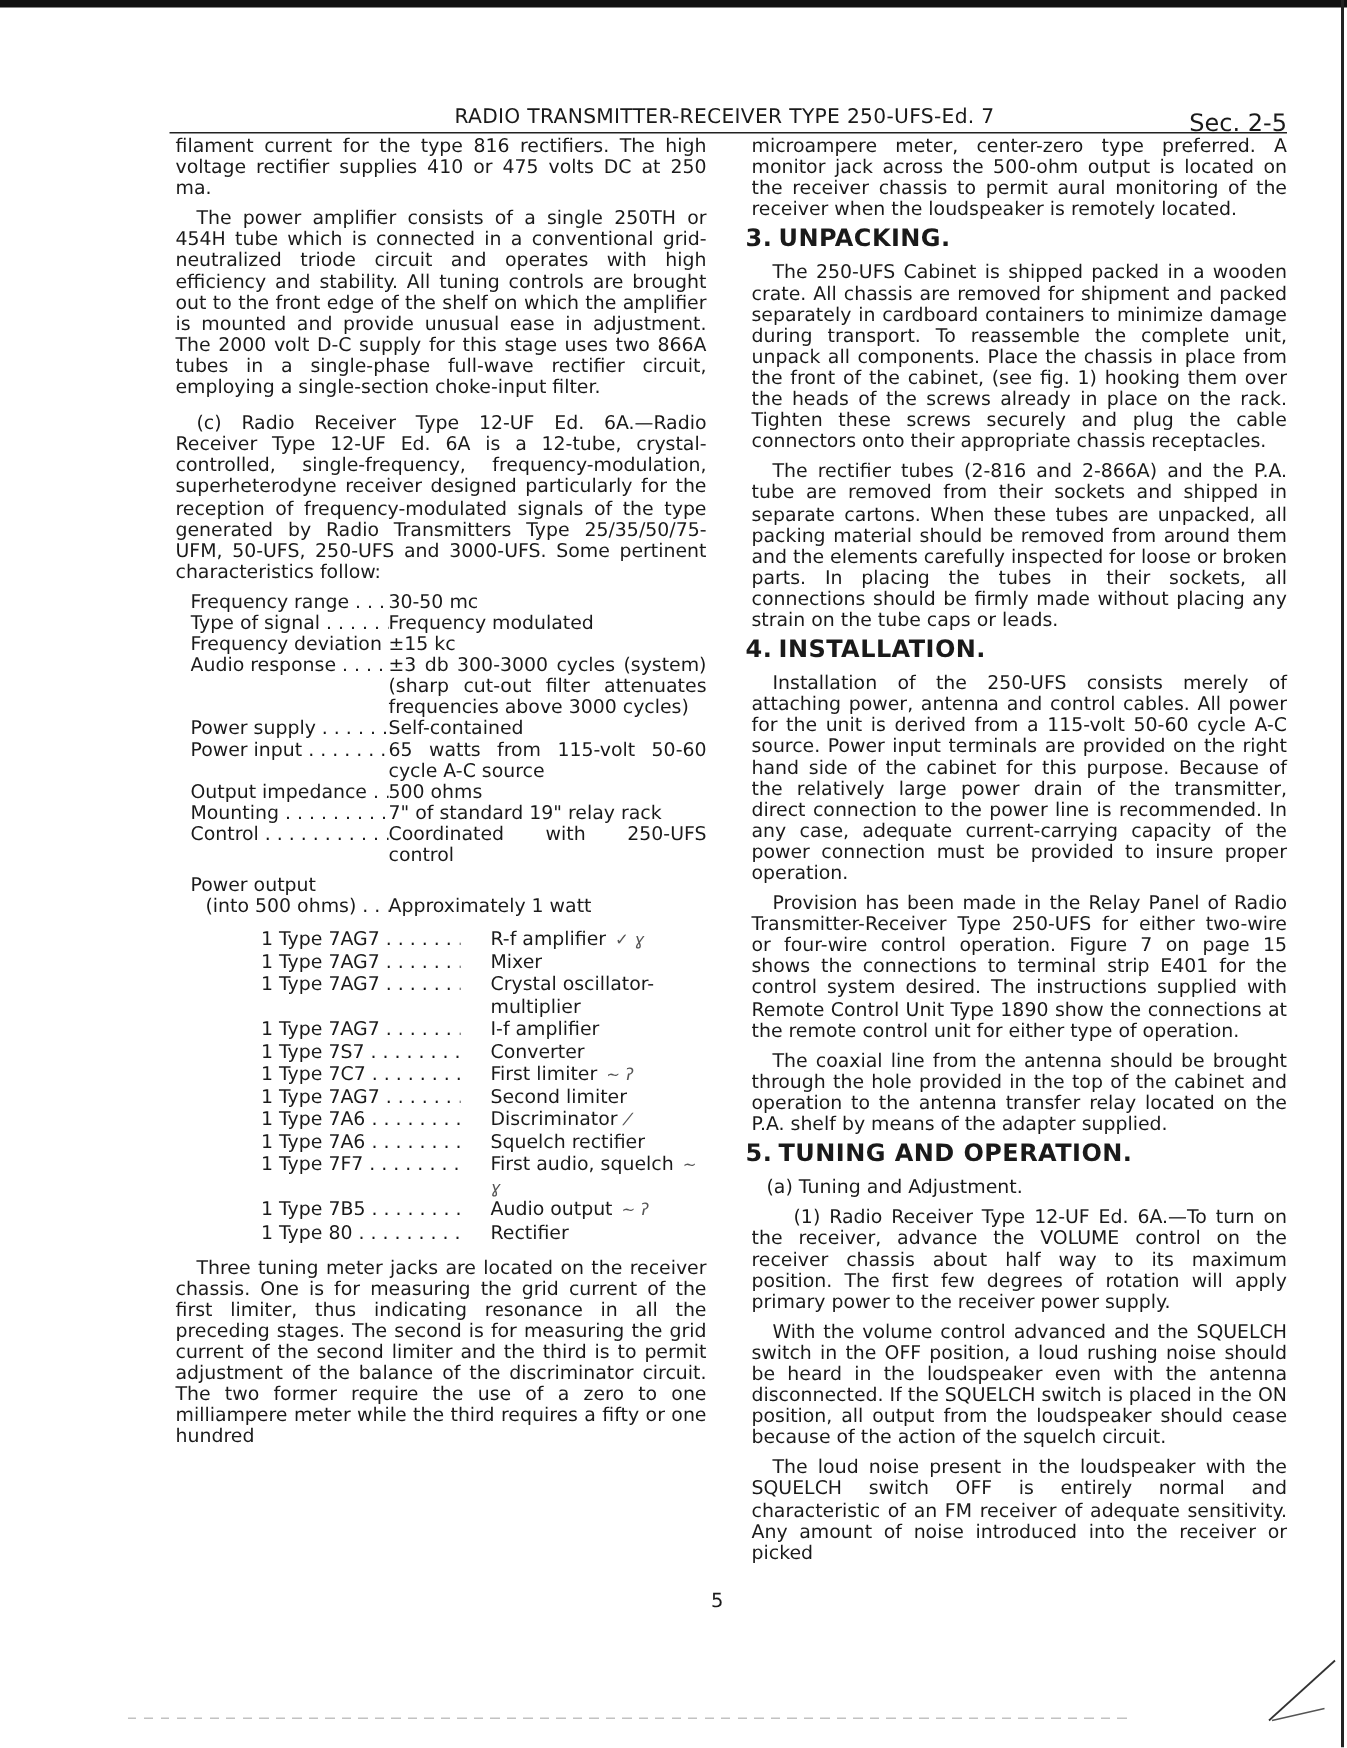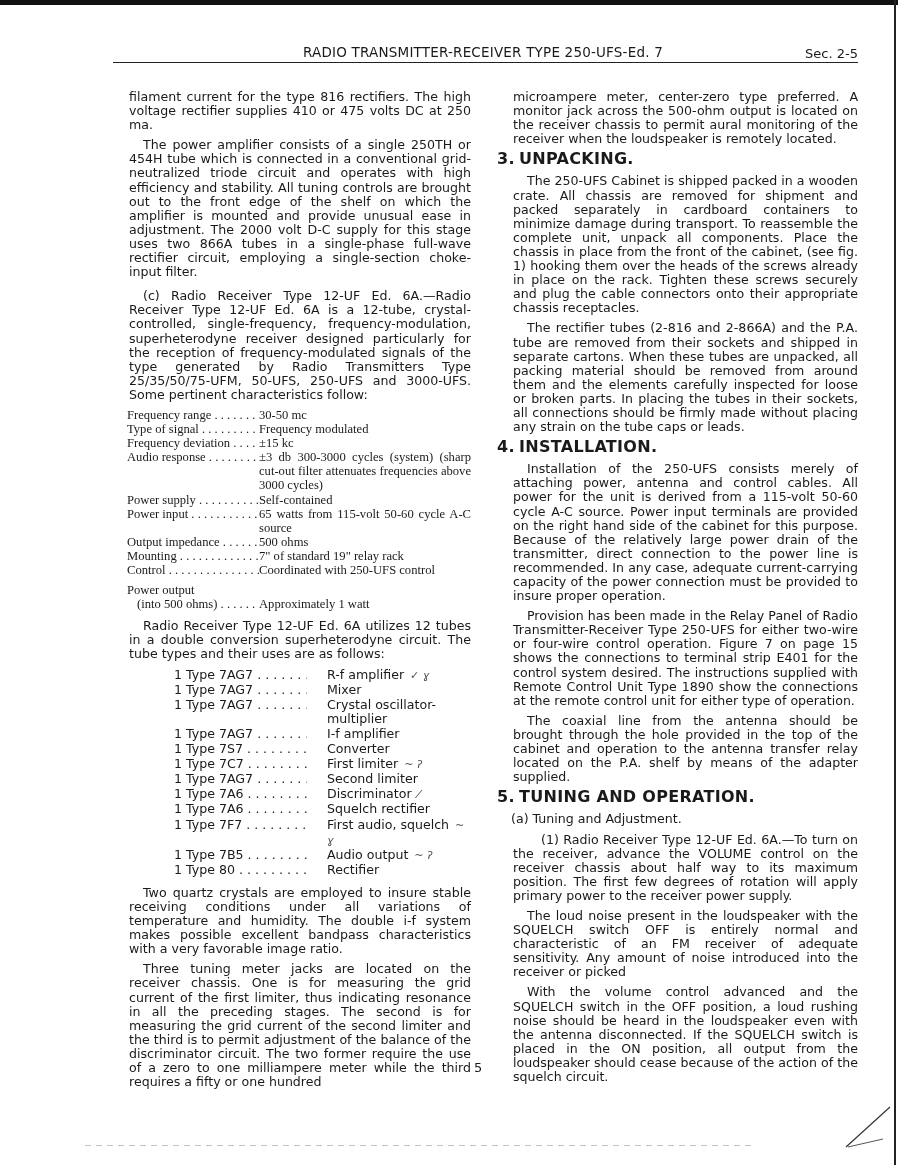--- a/index.html
+++ b/index.html
@@ -1,29 +1,29 @@
 <!DOCTYPE html>
 <html><head>
 <meta charset="utf-8">
 <style>
   html, body { margin:0; padding:0; background:#fff; }
   body { width:898px; height:1165px; position:relative; overflow:hidden; font-family:"DejaVu Sans", sans-serif; color:#1a1a1a; }
   .topbar { position:absolute; left:0; top:0; width:898px; height:5px; background:#111; }
   .rightedge { position:absolute; right:2px; top:0; width:2px; height:1165px; background:#222; }
-  .header { position:absolute; left:113px; top:44px; width:745px; height:18px; border-bottom:1.5px solid #222; }
+  .header { position:absolute; left:113px; top:70px; width:745px; height:18px; border-bottom:1.5px solid #222; }
   .header .title { position:absolute; left:190px; top:0; font-size:13.5px; letter-spacing:0.2px; }
-  .header .sec { position:absolute; right:0; top:2px; font-size:13px; }
+  .header .sec { position:absolute; right:0; top:2px; font-size:16px; }
   .col { position:absolute; top:90px; font-size:12.6px; line-height:14.1px; text-align:justify; }
   .col.left { left:113px; width:358px; }
   .col.right { left:497px; width:361px; }
-  p { margin:0 0 6px 16px; text-indent:14px; }
+  p { margin:0 0 6px 4px; text-indent:14px; }
   p.noindent { text-indent:0; }
   h3 { margin:6px 0 8px 0; font-size:16px; font-weight:bold; font-family:"DejaVu Sans", sans-serif; letter-spacing:0.3px; }
   h3 .num { display:inline-block; width:22px; }
-  .spec { margin:4px 0 8px 14px; text-align:left;font-family:Liberation Serif, serif; }
+  .spec { margin:4px 0 8px 14px; text-align:left; }
   .spec .row { display:flex; }
   .spec .lbl { width:132px; white-space:nowrap; overflow:hidden; }
   .spec .lbl::after { content:" . . . . . . . . . . . . . . . . . . . . . . . . ."; }
   .spec .val { flex:1; text-align:justify; }
   .tubes { margin:4px 0 8px 14px; text-align:left; }
   .tubes .row { display:flex; }
   .tubes .t { width:133px; white-space:nowrap; overflow:hidden;margin-left:47px; }
   .tubes .t::after { content:" . . . . . . . . . . . . . . . . ."; }
   .tubes .u { flex:1;margin-left:20px; }
   .mark { color:#555; font-size:11px; margin-left:6px; font-style:italic; }
@@ -85,21 +85,20 @@
         <span class="lbl">Control</span>
         <span class="val">Coordinated with 250-UFS control</span>
       </div>
     <div style="margin-top:6px;">Power output</div>
     <div class="row">
         <span class="lbl" style="padding-left:10px;width:122px;">(into 500 ohms)</span>
         <span class="val">Approximately 1 watt</span>
       </div>
   </div>
 
-  <p>Radio Receiver Type 12-UF Ed. 6A utilizes 12 tubes in a double conversion superheterodyne circuit. The tube types and their uses are as follows:</p>
 
   <div class="tubes">
     <div class="row">
         <span class="t">1 Type 7AG7</span>
         <span class="u"><span>R-f amplifier</span><span class="mark">✓ ɣ</span></span>
       </div>
     <div class="row">
         <span class="t">1 Type 7AG7</span>
         <span class="u"><span>Mixer</span><span class="mark"></span></span>
       </div>
@@ -138,38 +137,37 @@
     <div class="row">
         <span class="t">1 Type 7B5</span>
         <span class="u"><span>Audio output</span><span class="mark">~ ʔ</span></span>
       </div>
     <div class="row">
         <span class="t">1 Type 80</span>
         <span class="u"><span>Rectifier</span><span class="mark"></span></span>
       </div>
   </div>
 
-  <p>Two quartz crystals are employed to insure stable receiving conditions under all variations of temperature and humidity. The double i-f system makes possible excellent bandpass characteristics with a very favorable image ratio.</p>
   <p>Three tuning meter jacks are located on the receiver chassis. One is for measuring the grid current of the first limiter, thus indicating resonance in all the preceding stages. The second is for measuring the grid current of the second limiter and the third is to permit adjustment of the balance of the discriminator circuit. The two former require the use of a zero to one milliampere meter while the third requires a fifty or one hundred</p>
 </div>
 
 <div class="col right">
   <p class="noindent">microampere meter, center-zero type preferred. A monitor jack across the 500-ohm output is located on the receiver chassis to permit aural monitoring of the receiver when the loudspeaker is remotely located.</p>
   <h3><span class="num">3.</span><span>UNPACKING.</span></h3>
   <p>The 250-UFS Cabinet is shipped packed in a wooden crate. All chassis are removed for shipment and packed separately in cardboard containers to minimize damage during transport. To reassemble the complete unit, unpack all components. Place the chassis in place from the front of the cabinet, (see fig. 1) hooking them over the heads of the screws already in place on the rack. Tighten these screws securely and plug the cable connectors onto their appropriate chassis receptacles.</p>
   <p>The rectifier tubes (2-816 and 2-866A) and the P.A. tube are removed from their sockets and shipped in separate cartons. When these tubes are unpacked, all packing material should be removed from around them and the elements carefully inspected for loose or broken parts. In placing the tubes in their sockets, all connections should be firmly made without placing any strain on the tube caps or leads.</p>
   <h3><span class="num">4.</span><span>INSTALLATION.</span></h3>
   <p>Installation of the 250-UFS consists merely of attaching power, antenna and control cables. All power for the unit is derived from a 115-volt 50-60 cycle A-C source. Power input terminals are provided on the right hand side of the cabinet for this purpose. Because of the relatively large power drain of the transmitter, direct connection to the power line is recommended. In any case, adequate current-carrying capacity of the power connection must be provided to insure proper operation.</p>
   <p>Provision has been made in the Relay Panel of Radio Transmitter-Receiver Type 250-UFS for either two-wire or four-wire control operation. Figure 7 on page 15 shows the connections to terminal strip E401 for the control system desired. The instructions supplied with Remote Control Unit Type 1890 show the connections at the remote control unit for either type of operation.</p>
   <p>The coaxial line from the antenna should be brought through the hole provided in the top of the cabinet and operation to the antenna transfer relay located on the P.A. shelf by means of the adapter supplied.</p>
   <h3><span class="num">5.</span><span>TUNING AND OPERATION.</span></h3>
   <p class="sub-head">(a) Tuning and Adjustment.</p>
   <p style="text-indent:28px;">(1) Radio Receiver Type 12-UF Ed. 6A.—To turn on the receiver, advance the VOLUME control on the receiver chassis about half way to its maximum position. The first few degrees of rotation will apply primary power to the receiver power supply.</p>
+  <p>With the volume control advanced and the SQUELCH switch in the OFF position, a loud rushing noise should be heard in the loudspeaker even with the antenna disconnected. If the SQUELCH switch is placed in the ON position, all output from the loudspeaker should cease because of the action of the squelch circuit.</p>
   <p>The loud noise present in the loudspeaker with the SQUELCH switch OFF is entirely normal and characteristic of an FM receiver of adequate sensitivity. Any amount of noise introduced into the receiver or picked</p>
-  <p>With the volume control advanced and the SQUELCH switch in the OFF position, a loud rushing noise should be heard in the loudspeaker even with the antenna disconnected. If the SQUELCH switch is placed in the ON position, all output from the loudspeaker should cease because of the action of the squelch circuit.</p>
 </div>
 
 <div class="pageno">5</div>
 <div class="scan-line"></div>
 <svg class="corner-mark" viewBox="0 0 60 60">
   <path d="M8 52 L52 12" stroke="#333" stroke-width="1.2" fill="none"></path>
   <path d="M10 52 L45 44" stroke="#555" stroke-width="1" fill="none"></path>
 </svg>
 
 </body></html>

